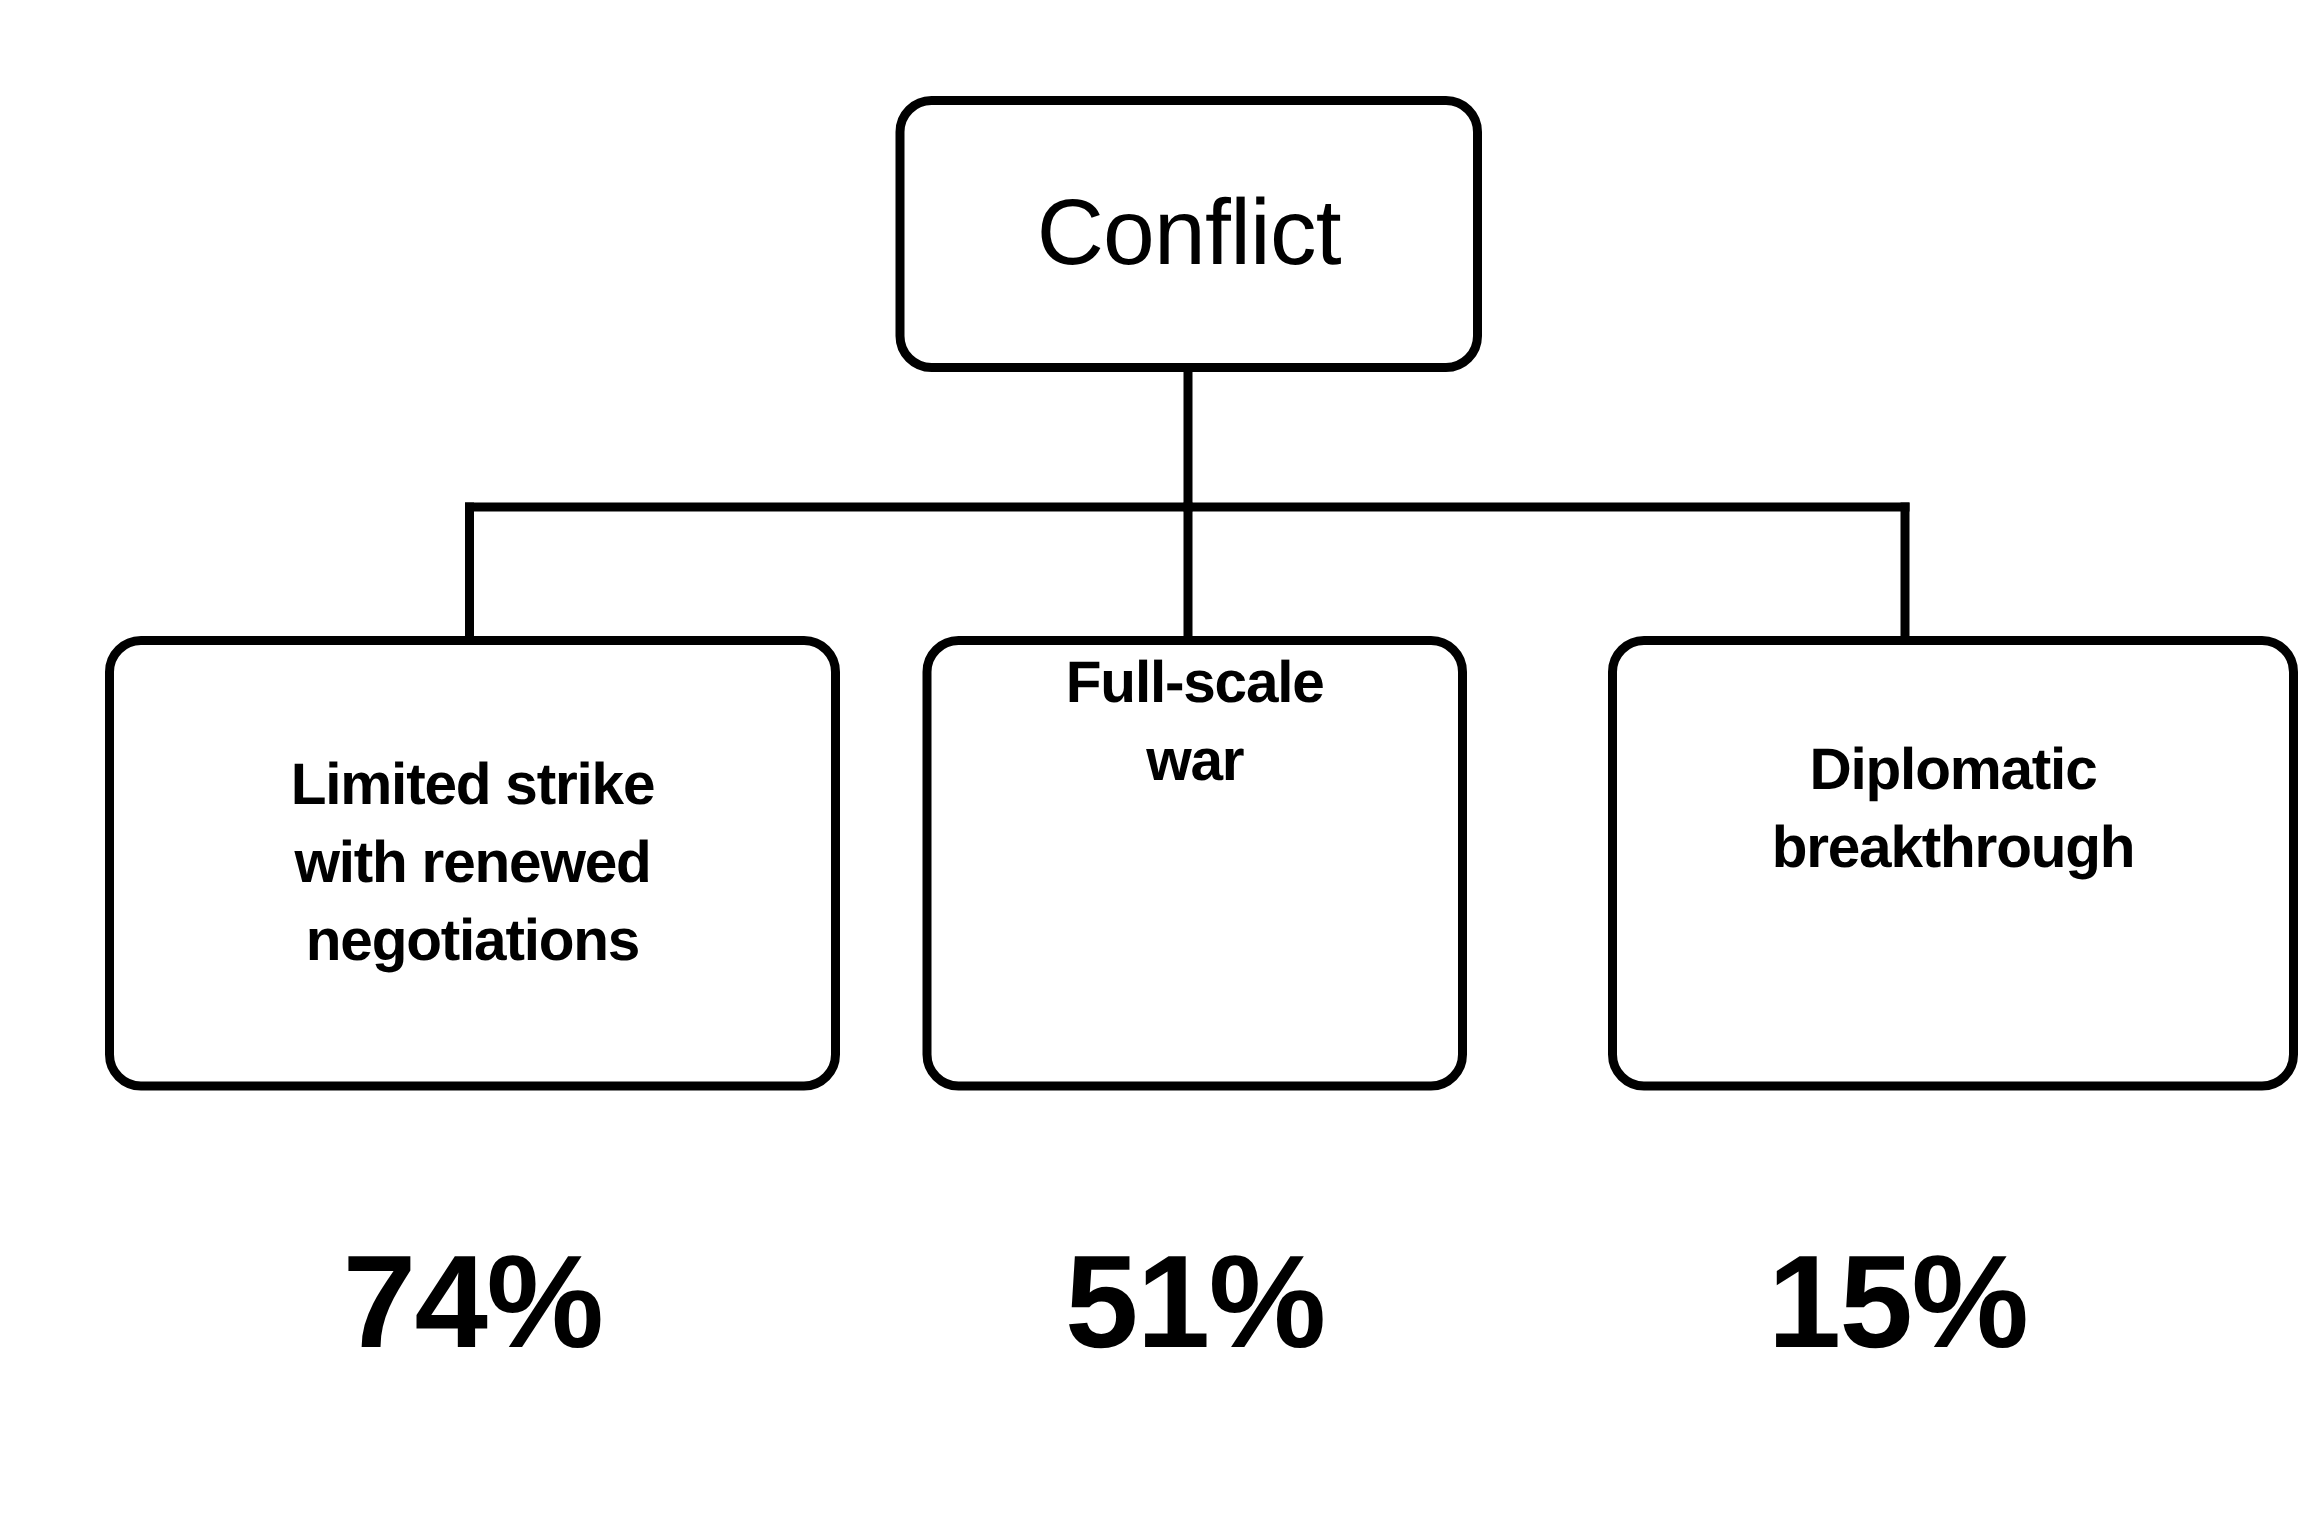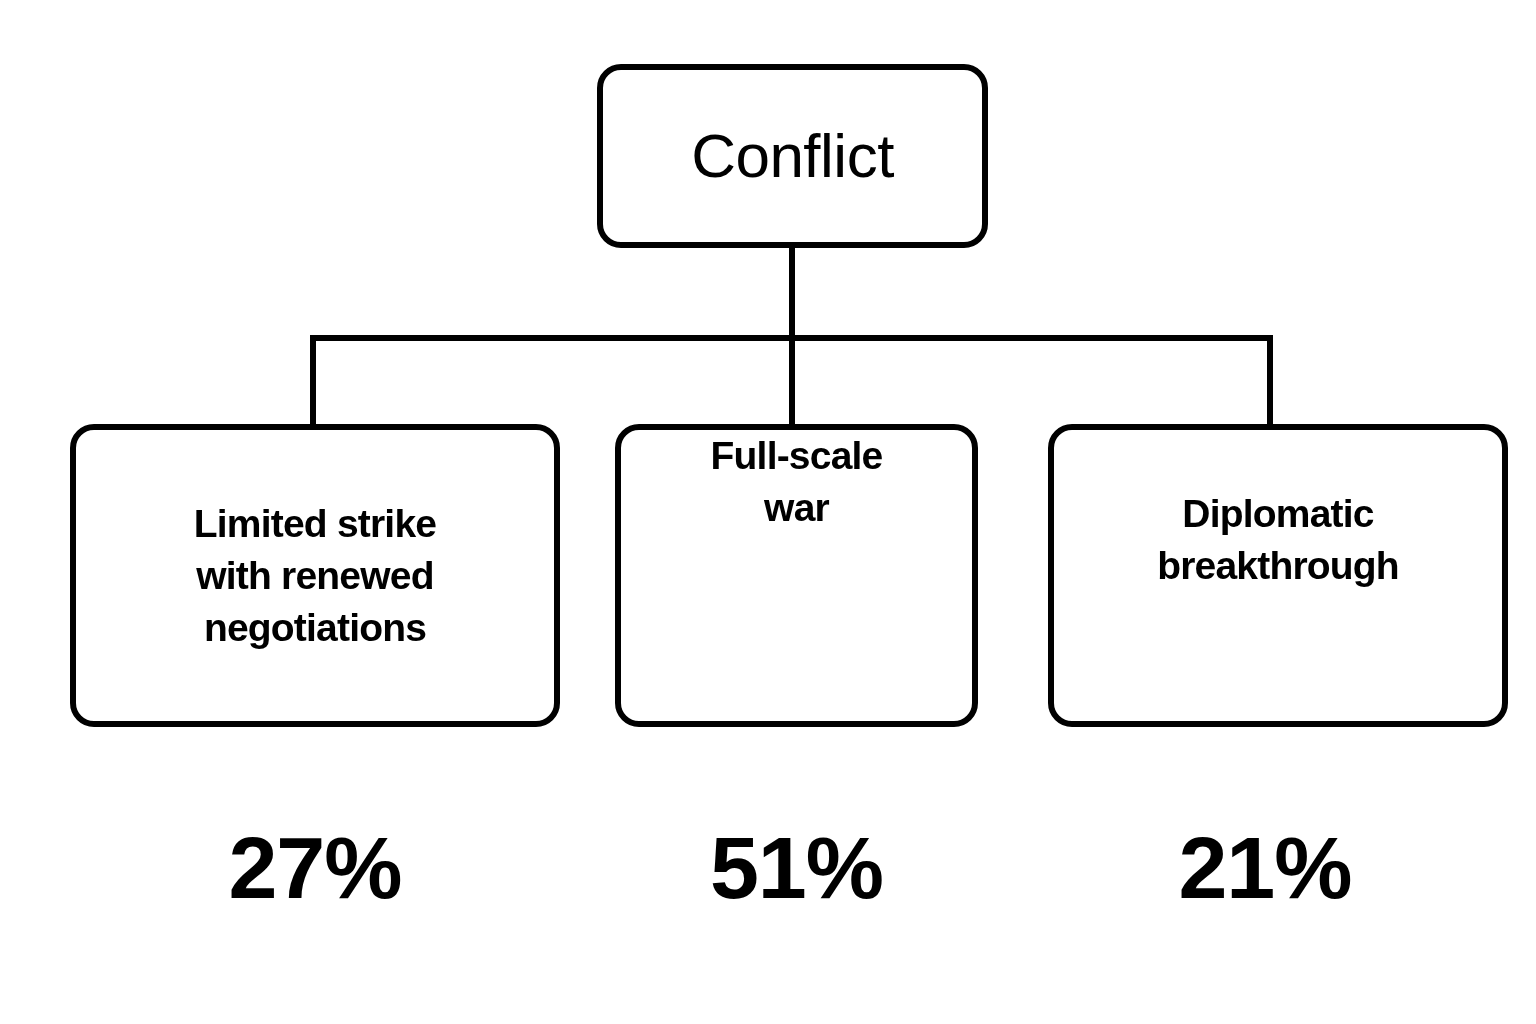--- a/index.html
+++ b/index.html
@@ -76,21 +76,21 @@
     align-items: center;
   }
   #node-child-0 .node-label { padding: 0 14px; }
   #node-child-1 {
     left: 615px;
     top: 424px;
     width: 363px;
   }
   #node-child-1 .node-label { padding: 0 14px; }
   #node-child-2 {
-    left: 1048px;
+    left: 1072px;
     top: 424px;
     width: 460px;
     align-items: flex-start;
   }
   #node-child-2 .node-label { padding: 58px 8px 0 8px; }
   
   .pct {
     position: absolute;
     top: 818px;
     height: 100px;
@@ -133,17 +133,17 @@
   <div class="node child" id="node-child-1">
     <span class="node-label">Full-scale
 war</span>
   </div>
 
   <div class="node child" id="node-child-2">
     <span class="node-label">Diplomatic
 breakthrough</span>
   </div>
 
-  <div class="pct" id="pct-0">27%</div>
+  <div class="pct" id="pct-0">74%</div>
   <div class="pct" id="pct-1">51%</div>
-  <div class="pct" id="pct-2">21%</div>
+  <div class="pct" id="pct-2">15%</div>
 
 </div>
 
 </body></html>

